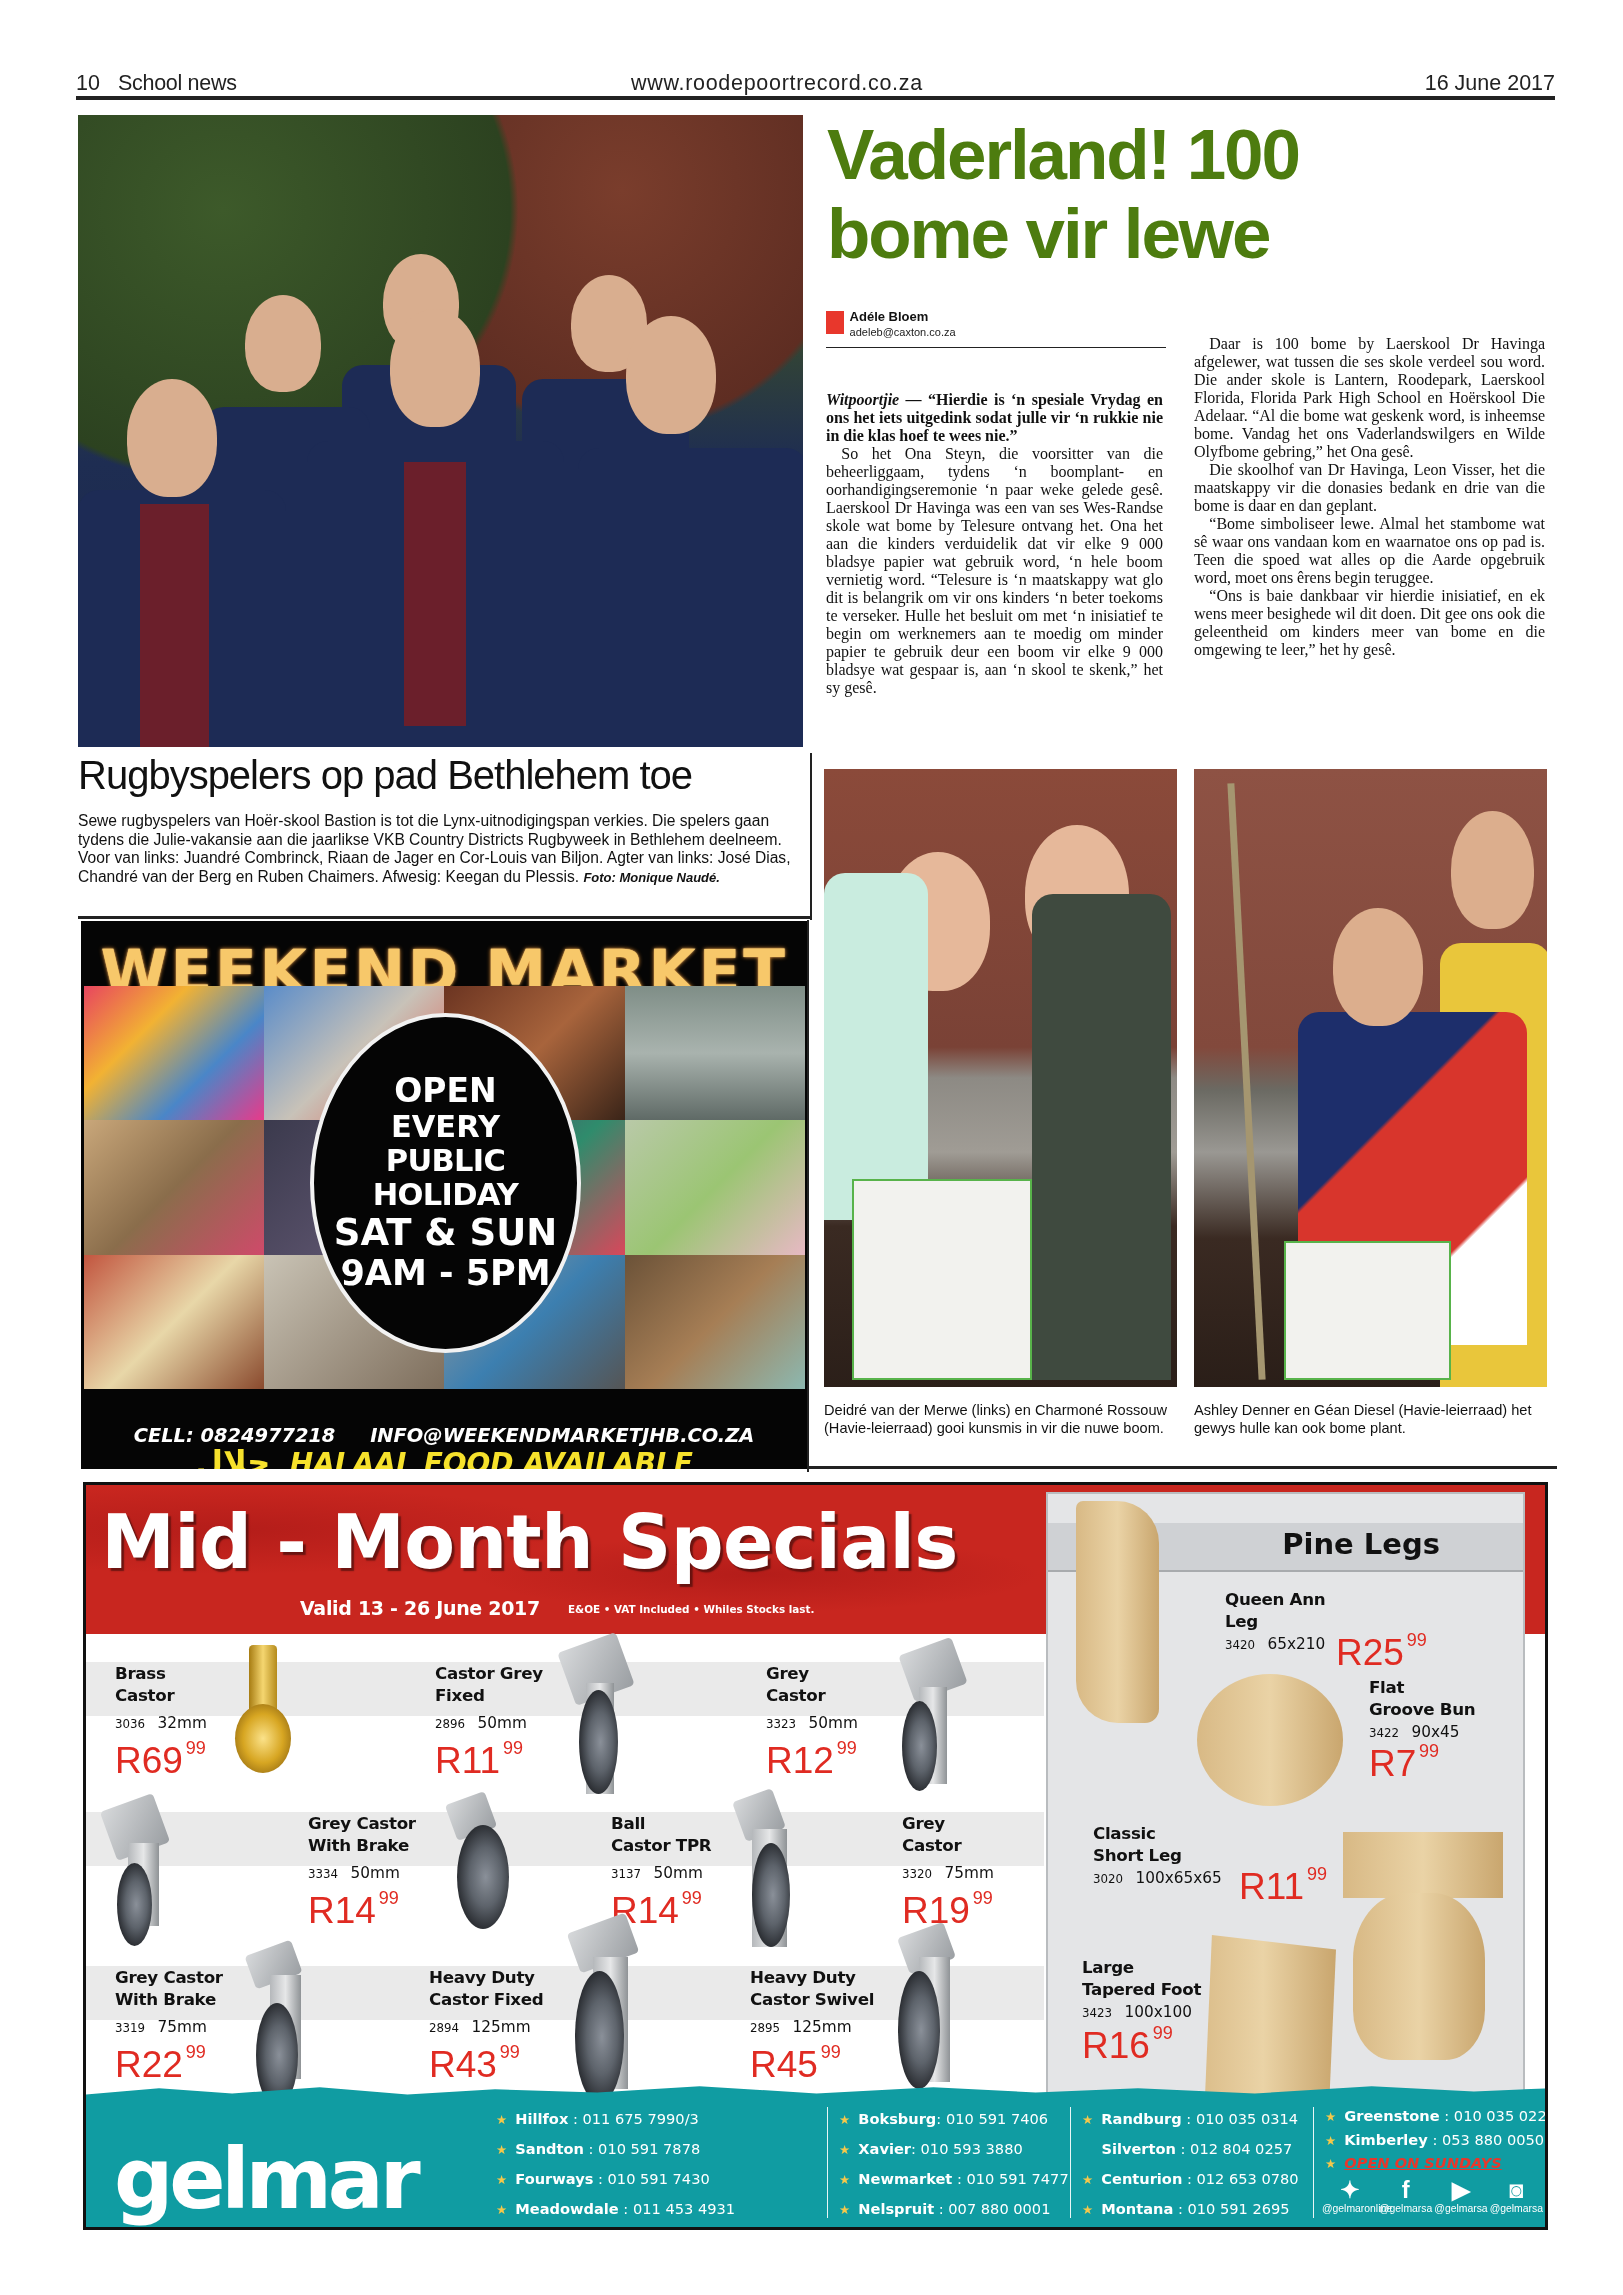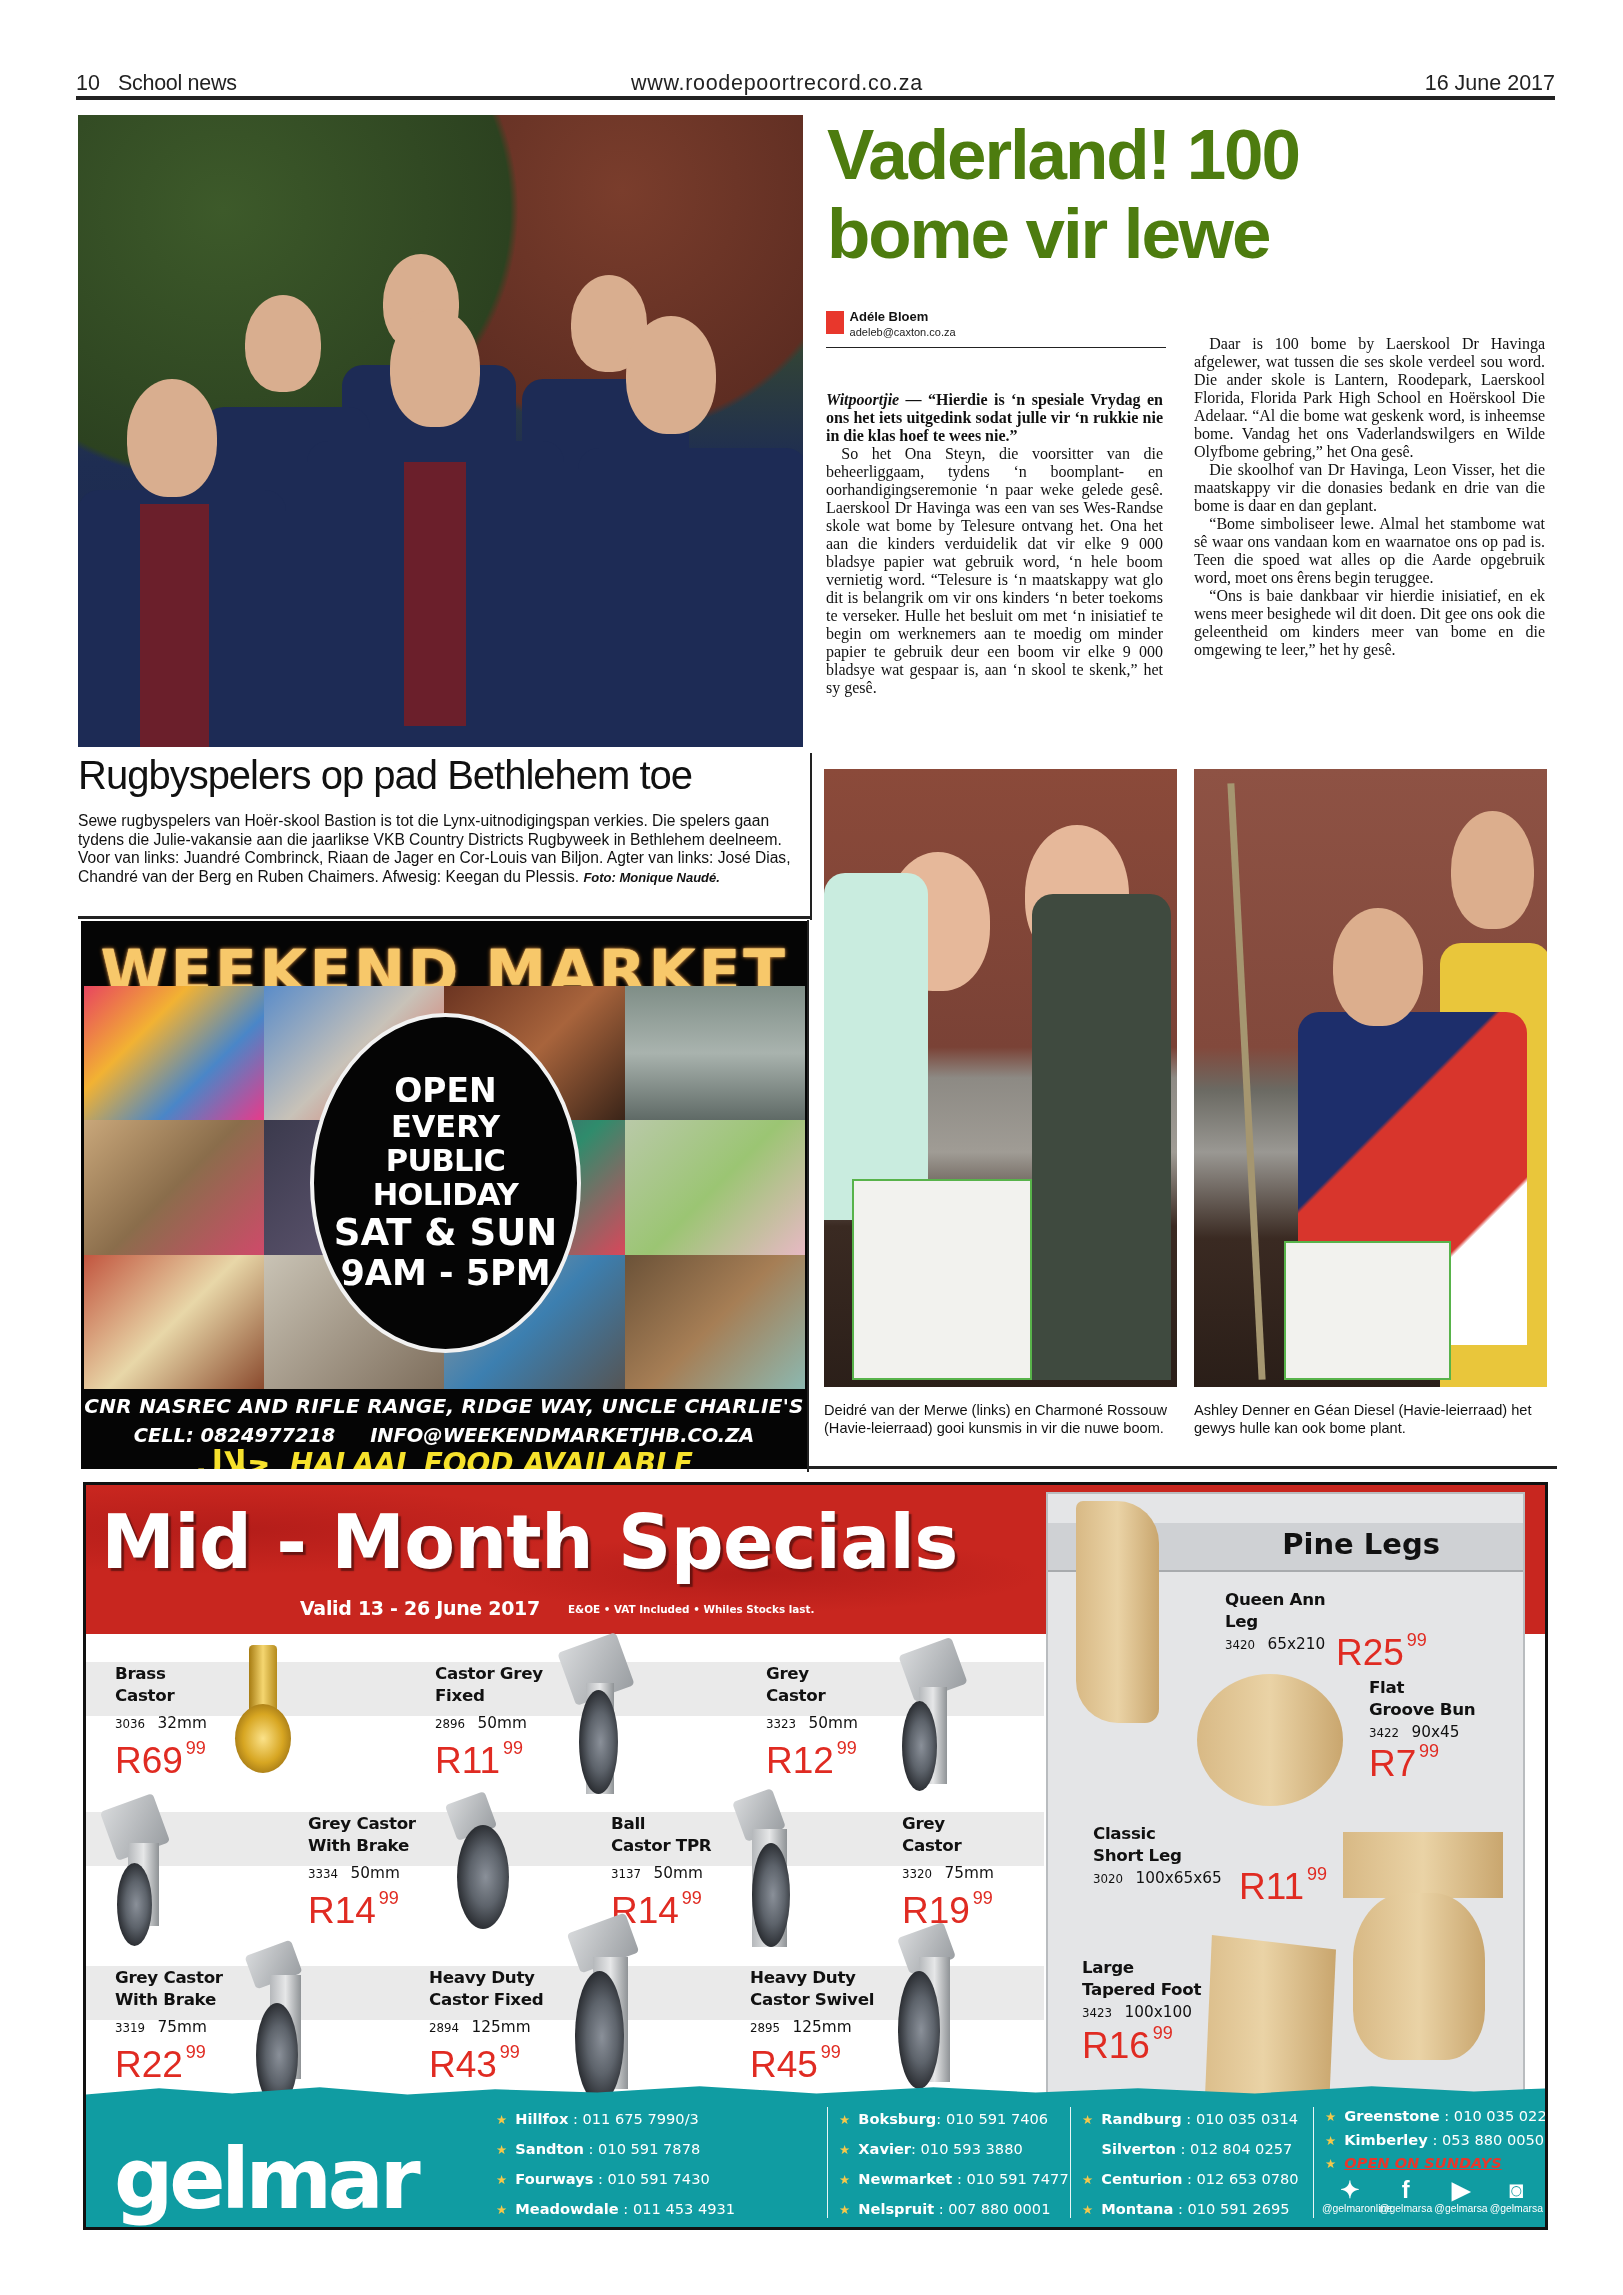--- a/index.html
+++ b/index.html
@@ -198,21 +198,20 @@
     <div class="mkt-cell" style="background:linear-gradient(135deg,#9b9b9b,#3c7fb0,#555);"></div>
     <div class="mkt-cell" style="background:linear-gradient(135deg,#6b5238,#a67e55,#8cb8b0);"></div>
   </div>
   <div class="mkt-oval">
     <span class="o1">OPEN</span>
     <span class="o2">EVERY</span>
     <span class="o3">PUBLIC HOLIDAY</span>
     <span class="o4">SAT &amp; SUN</span>
     <span class="o5">9AM - 5PM</span>
   </div>
-  <div class="mkt-addr">CNR NASREC AND RIFLE RANGE, RIDGE WAY, UNCLE CHARLIE'S</div>
   <div class="mkt-contact">
     <span>CELL: 0824977218</span>
     <span>INFO@WEEKENDMARKETJHB.CO.ZA</span>
   </div>
   <div class="mkt-halaal">
     <span class="ar">حلال</span>
     <span>HALAAL FOOD AVAILABLE</span>
   </div>
 </div>
 

